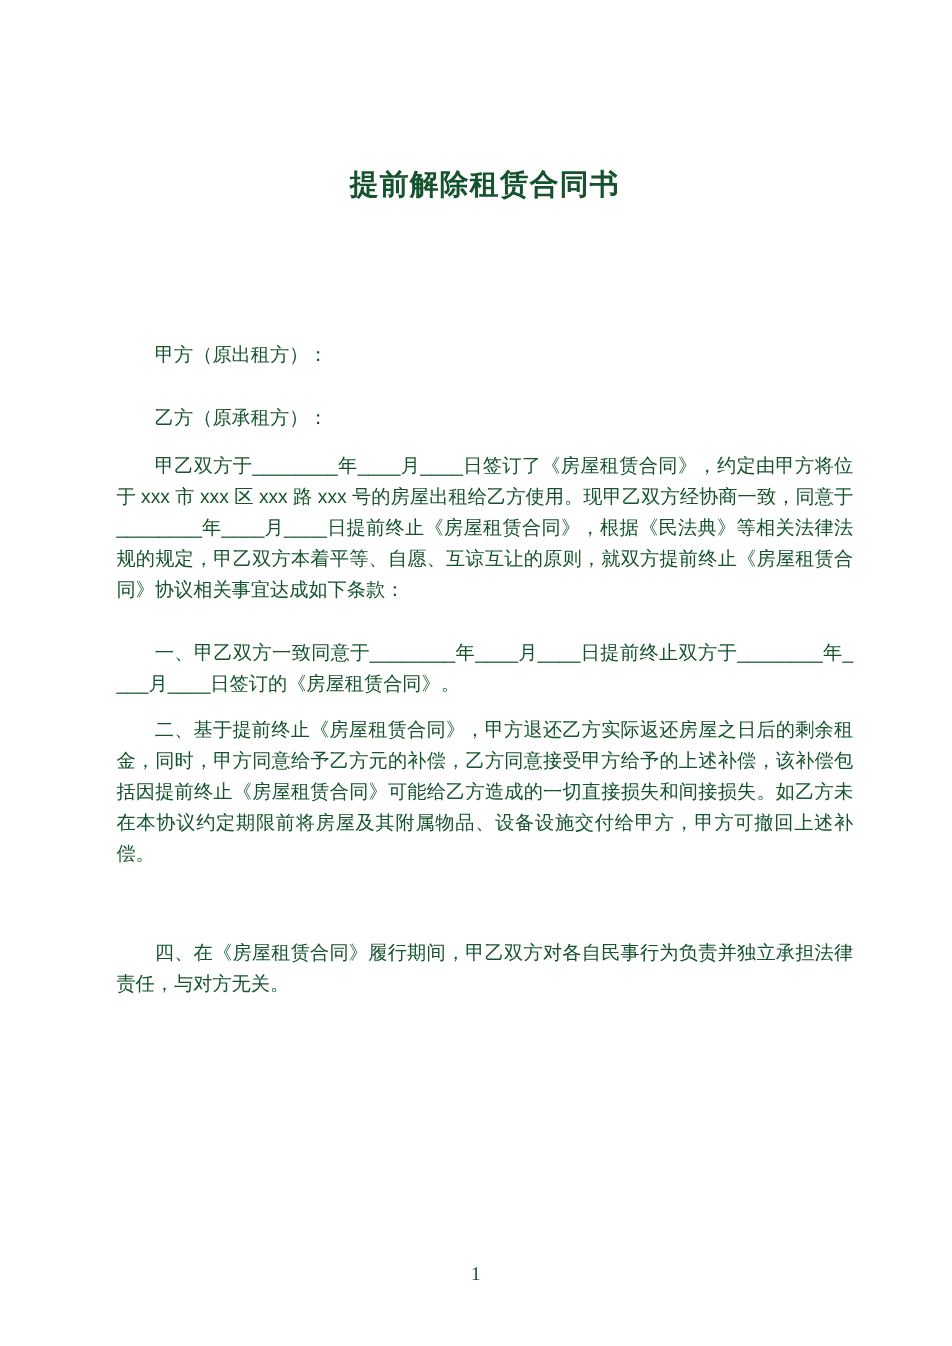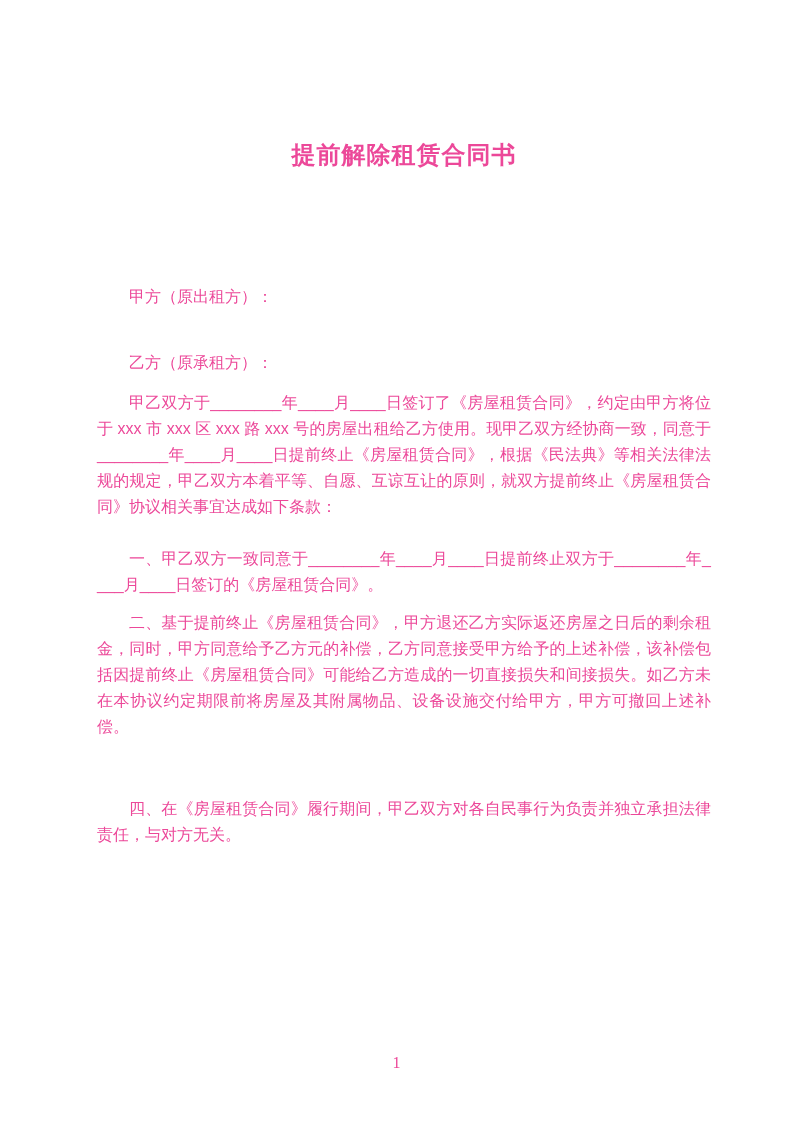--- a/index.html
+++ b/index.html
@@ -5,21 +5,21 @@
   html, body {
     margin: 0;
     padding: 0;
     background: #ffffff;
   }
   .doc-page {
     position: relative;
     width: 793px;
     height: 1122px;
     background: #ffffff;
-    color: #ec4899;
+    color: #14532d;
     font-family: "Liberation Sans", "DejaVu Sans", sans-serif;
     overflow: hidden;
   }
   .doc-content {
     position: absolute;
     left: 97px;
     top: 0;
     width: 614px;
   }
   .doc-title {
@@ -30,21 +30,21 @@
     text-align: center;
     letter-spacing: 1px;
   }
   .party-line {
     margin: 0;
     font-size: 16px;
     line-height: 26px;
     text-indent: 2em;
   }
   .party-a { margin-top: 114px; }
-  .party-b { margin-top: 40px; }
+  .party-b { margin-top: 26px; }
   .body-para {
     margin: 0;
     font-size: 16px;
     line-height: 26px;
     text-indent: 2em;
     text-align: justify;
     word-break: break-all;
   }
   .para-intro   { margin-top: 14px; }
   .para-clause1 { margin-top: 26px; }

